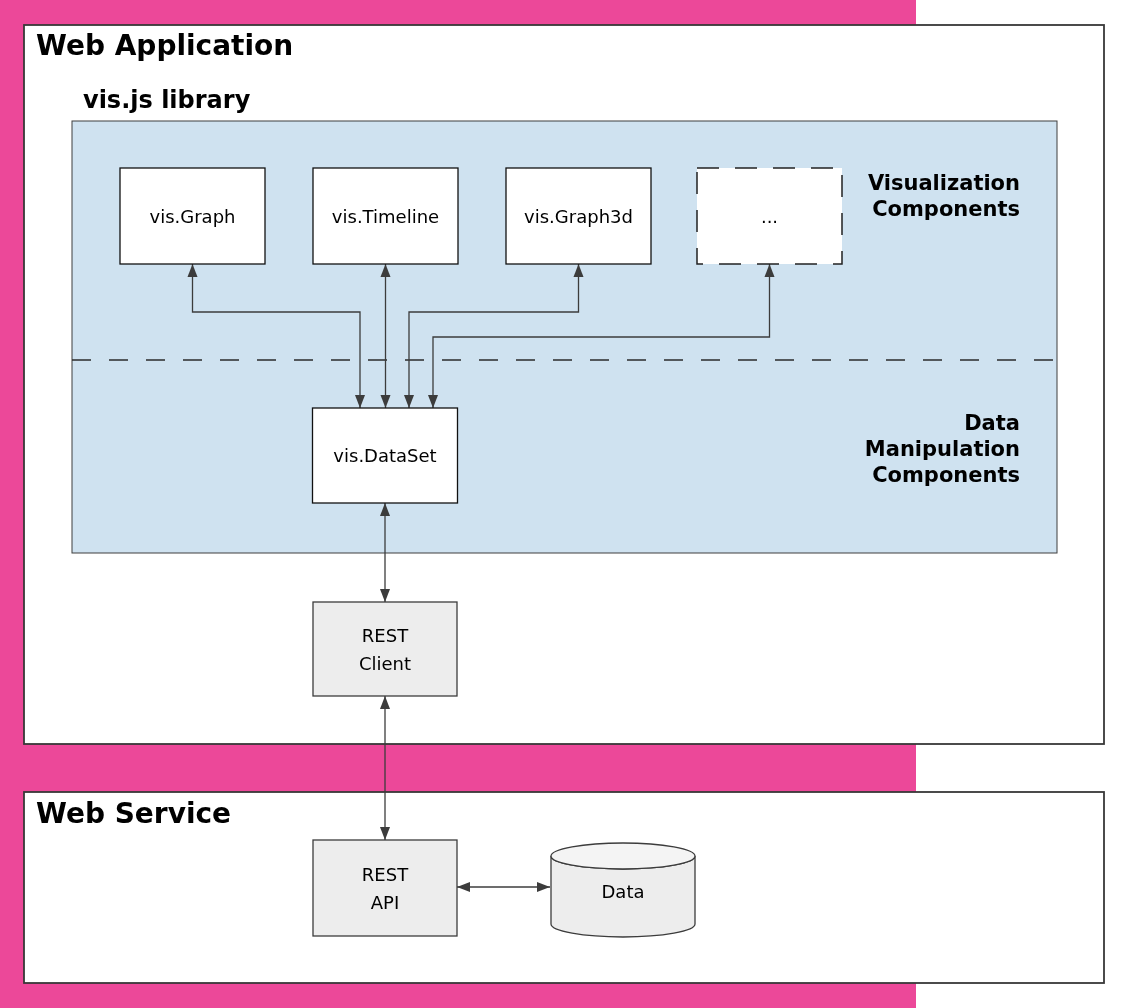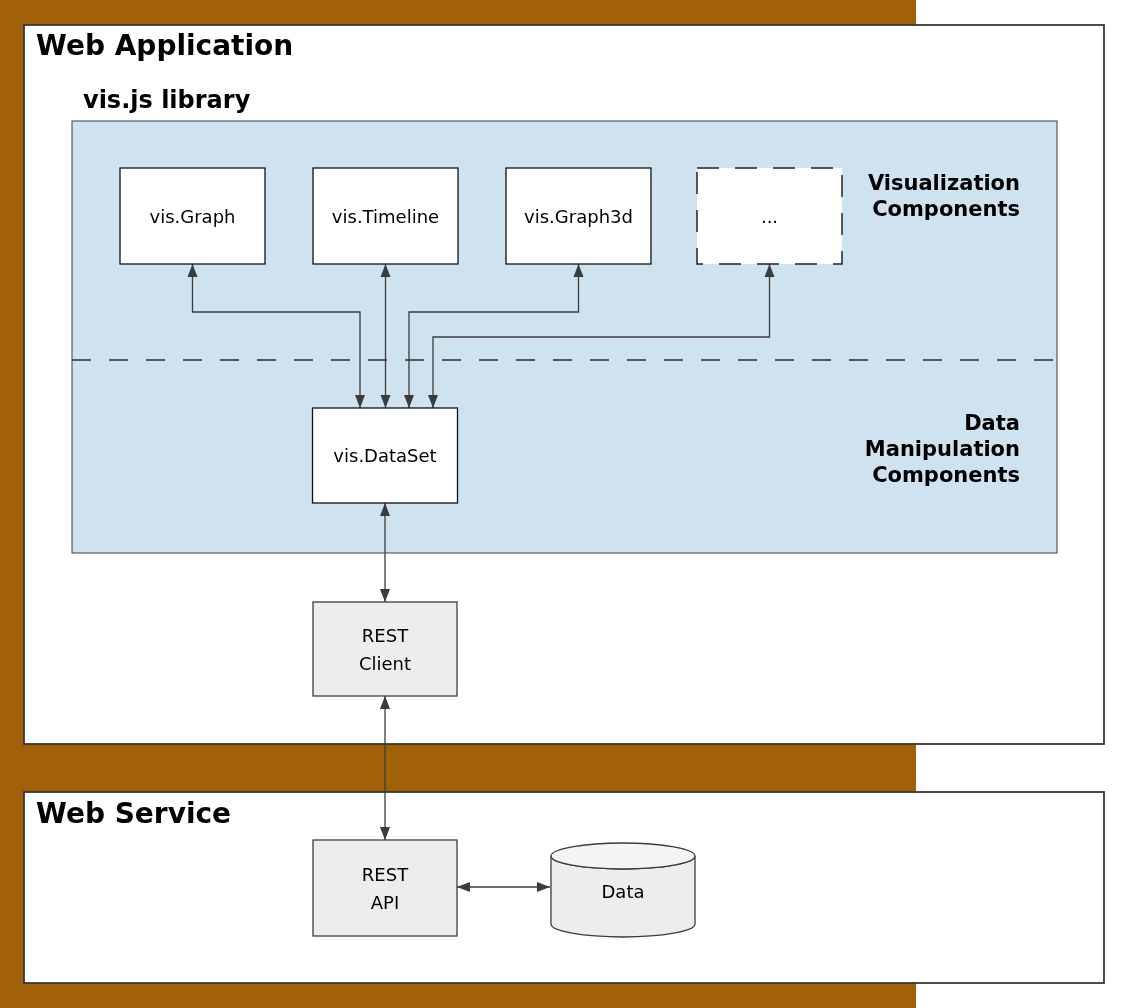--- a/index.html
+++ b/index.html
@@ -1,16 +1,16 @@
 <!DOCTYPE html>
 <html><head>
 <meta charset="utf-8">
 <style>
   html,body { margin:0; padding:0; background:#ffffff; }
-  .stage { position:relative; width:916px; height:1008px; background:#a16207; }
+  .stage { position:relative; width:916px; height:1008px; background:#ec4899; }
   svg text { font-family:"DejaVu Sans","Liberation Sans",sans-serif; fill:#000000; }
   .outer   { fill:#ffffff; stroke:#383838; stroke-width:1.8; }
   .area    { fill:#cfe2f0; stroke:#3f3f3f; stroke-width:1; }
   .box     { fill:#ffffff; stroke:#111111; stroke-width:1.3; }
   .dashbox { fill:#ffffff; stroke:#222222; stroke-width:1.5; stroke-dasharray:22 16; }
   .graybox { fill:#ededed; stroke:#3c3c3c; stroke-width:1.3; }
   .cyl     { fill:#ededed; stroke:#3c3c3c; stroke-width:1.3; }
   .cylrim  { fill:#f4f4f4; stroke:#3c3c3c; stroke-width:1.3; }
   .conn    { fill:none; stroke:#3c3c3c; stroke-width:1.3; }
   .arrow   { fill:#3c3c3c; stroke:none; }

